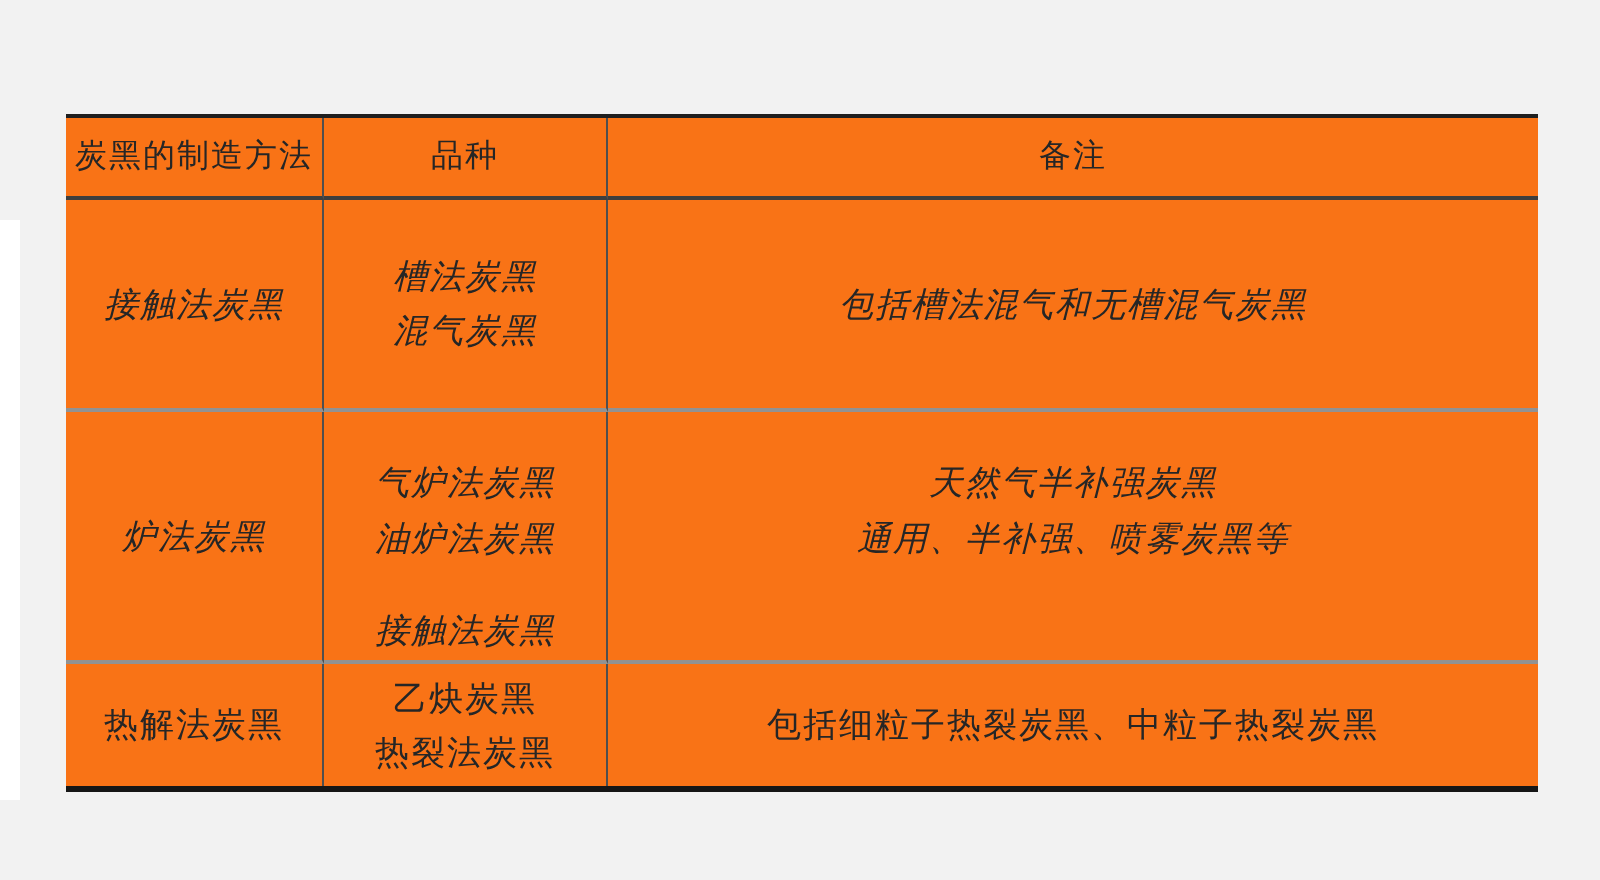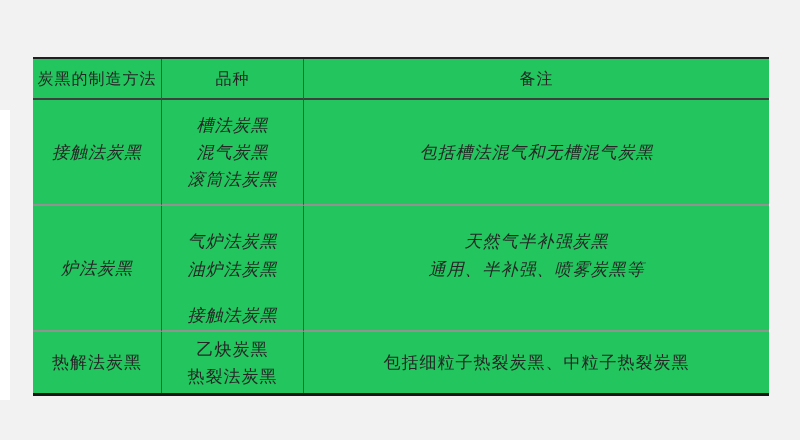--- a/index.html
+++ b/index.html
@@ -8,21 +8,21 @@
     background:#f2f2f2;
     font-family:"Liberation Serif","DejaVu Serif",serif;
     position:relative;
     overflow:hidden;
   }
   .stage{position:absolute;inset:0;background:#f2f2f2;}
   .white-strip-left{position:absolute;left:0;top:110px;width:10px;height:290px;background:#ffffff;}
   .table-wrap{
     position:absolute;left:33px;top:57px;
     width:736px;height:339px;
-    background:#22c55e;
+    background:#f97316;
     border-top:2px solid #1f1f1f;
     border-bottom:3px solid #161616;
     box-sizing:border-box;
     display:grid;
     grid-template-columns:129px 142px 1fr;
     grid-template-rows:41px 106px 126px auto;
   }
   .cell{
     display:flex;
     flex-direction:column;
@@ -60,21 +60,20 @@
     <div class="cell hrow">
       <span class="line">备注</span>
     </div>
 
     <div class="cell r1 col1">
       <span class="line">接触法炭黑</span>
     </div>
     <div class="cell r1 col2">
       <span class="line">槽法炭黑</span>
       <span class="line">混气炭黑</span>
-      <span class="line">滚筒法炭黑</span>
     </div>
     <div class="cell r1">
       <span class="line">包括槽法混气和无槽混气炭黑</span>
     </div>
 
     <div class="cell r2 col1">
       <span class="line">炉法炭黑</span>
     </div>
     <div class="cell r2 col2 top-align">
       <span class="line">气炉法炭黑</span>

